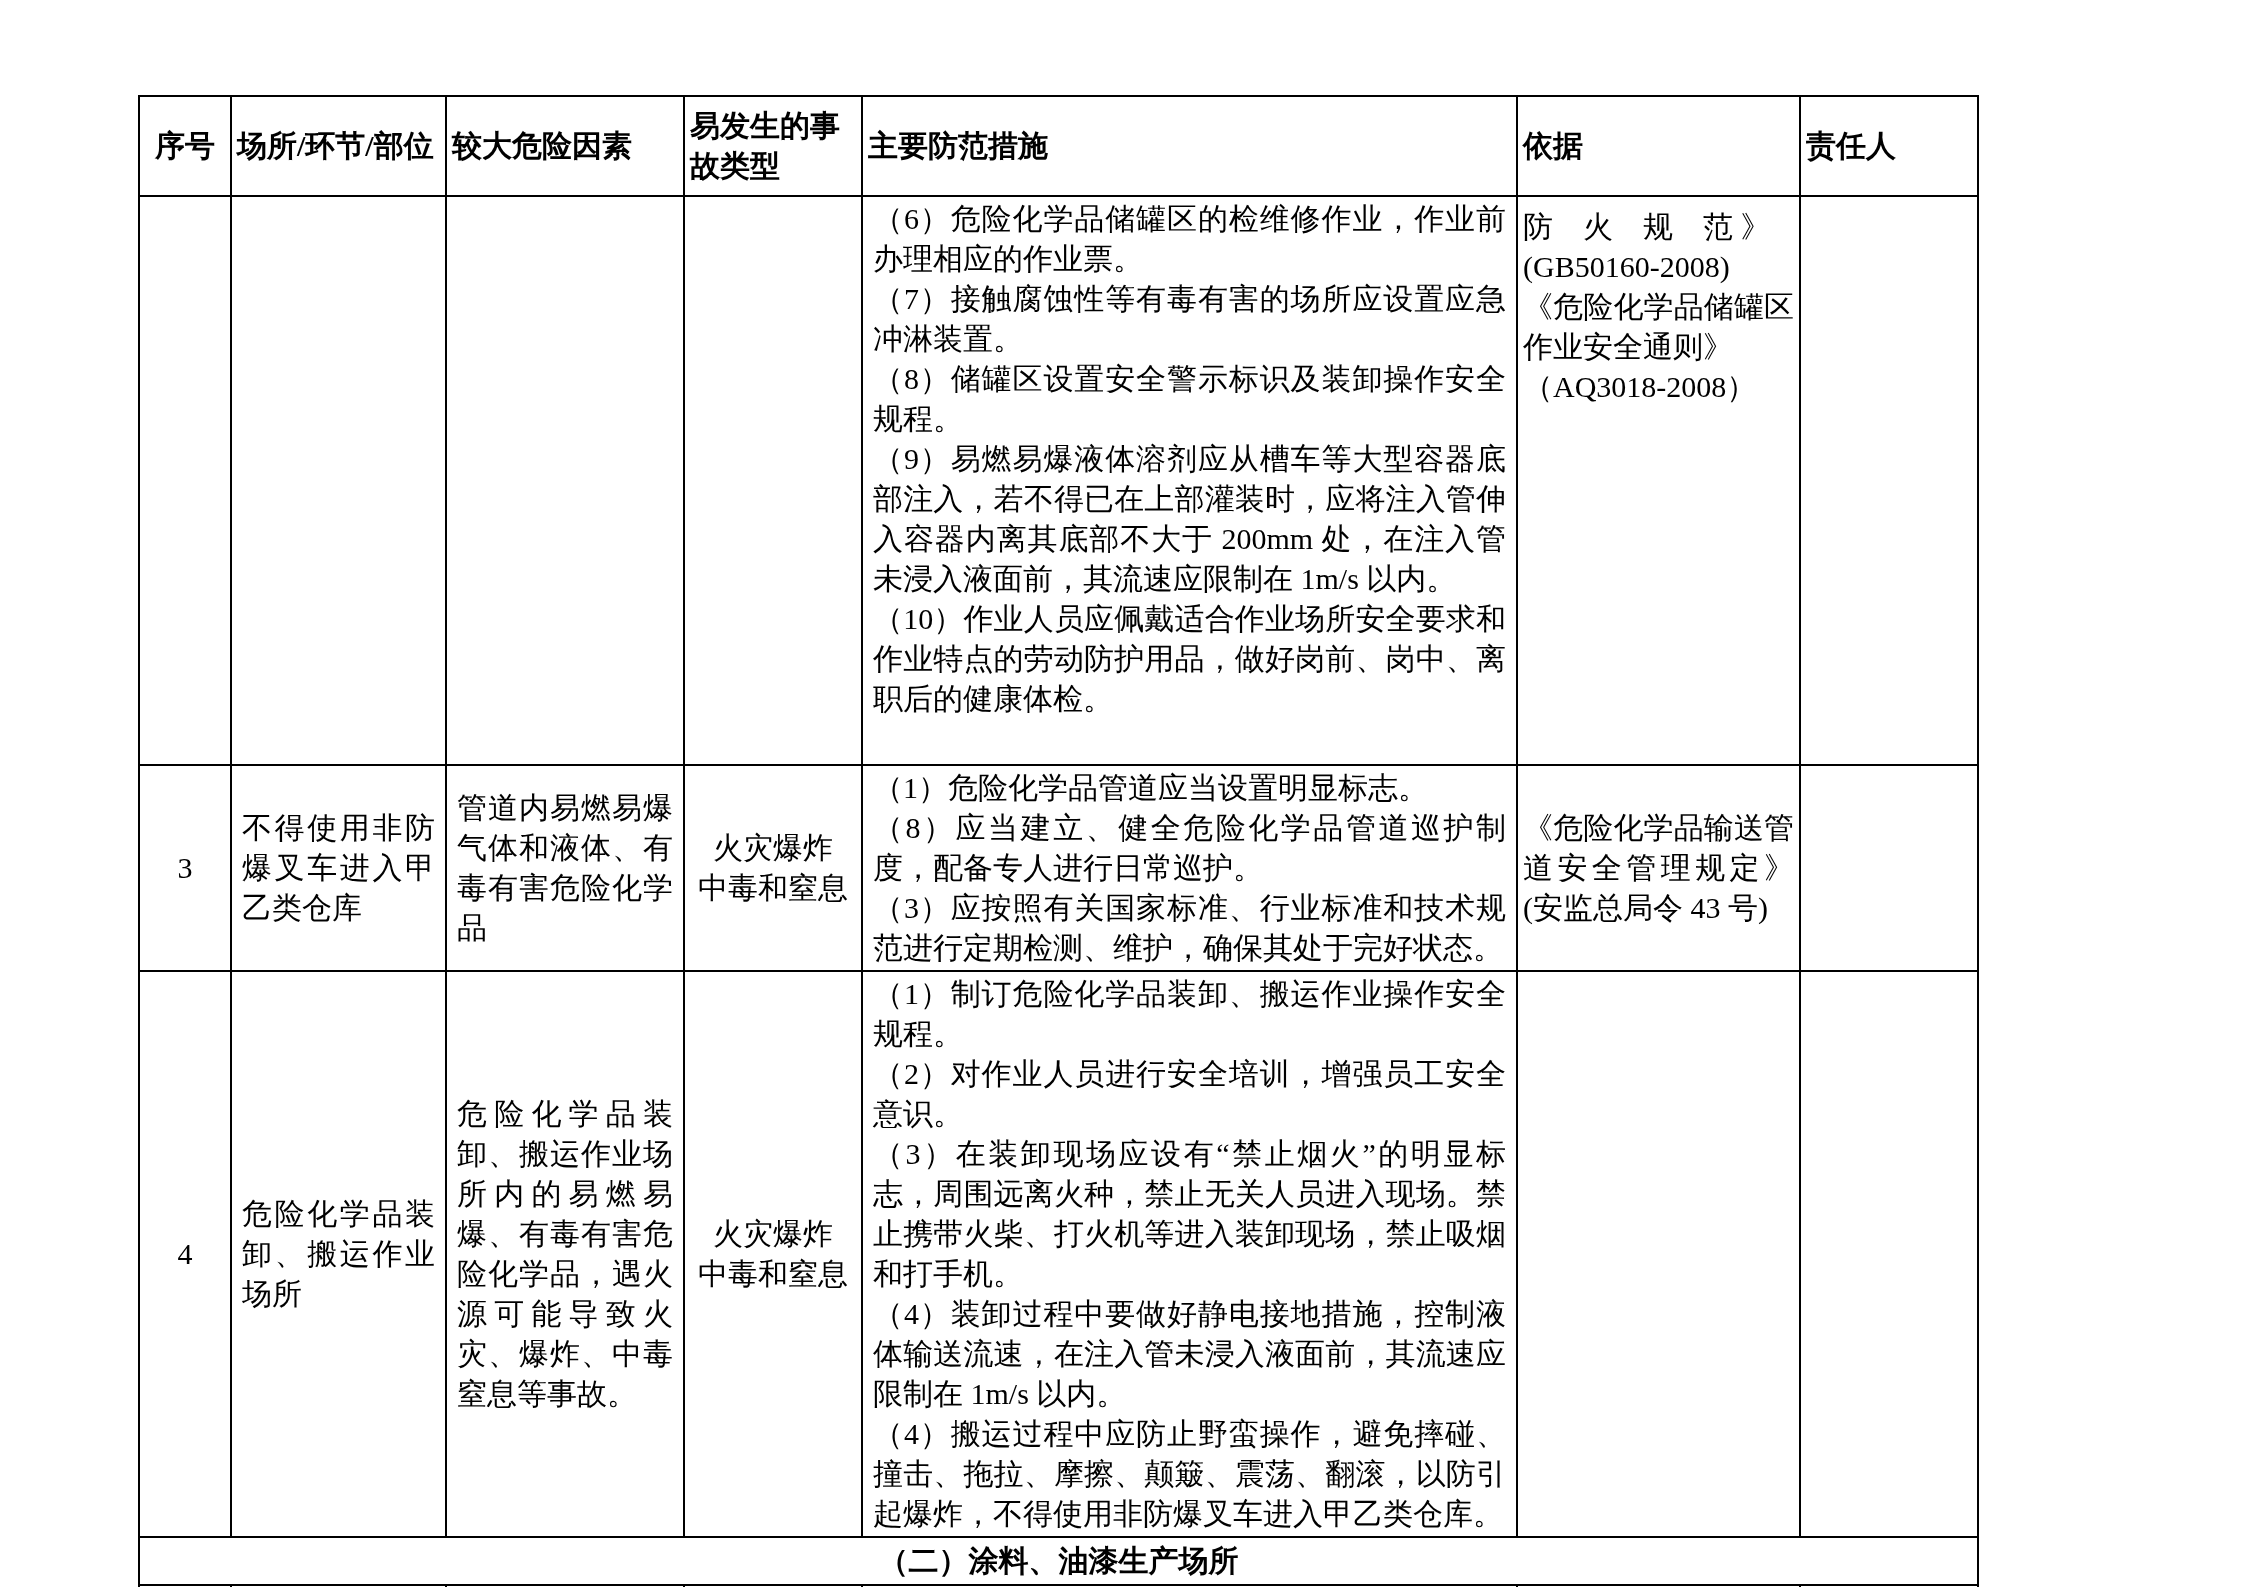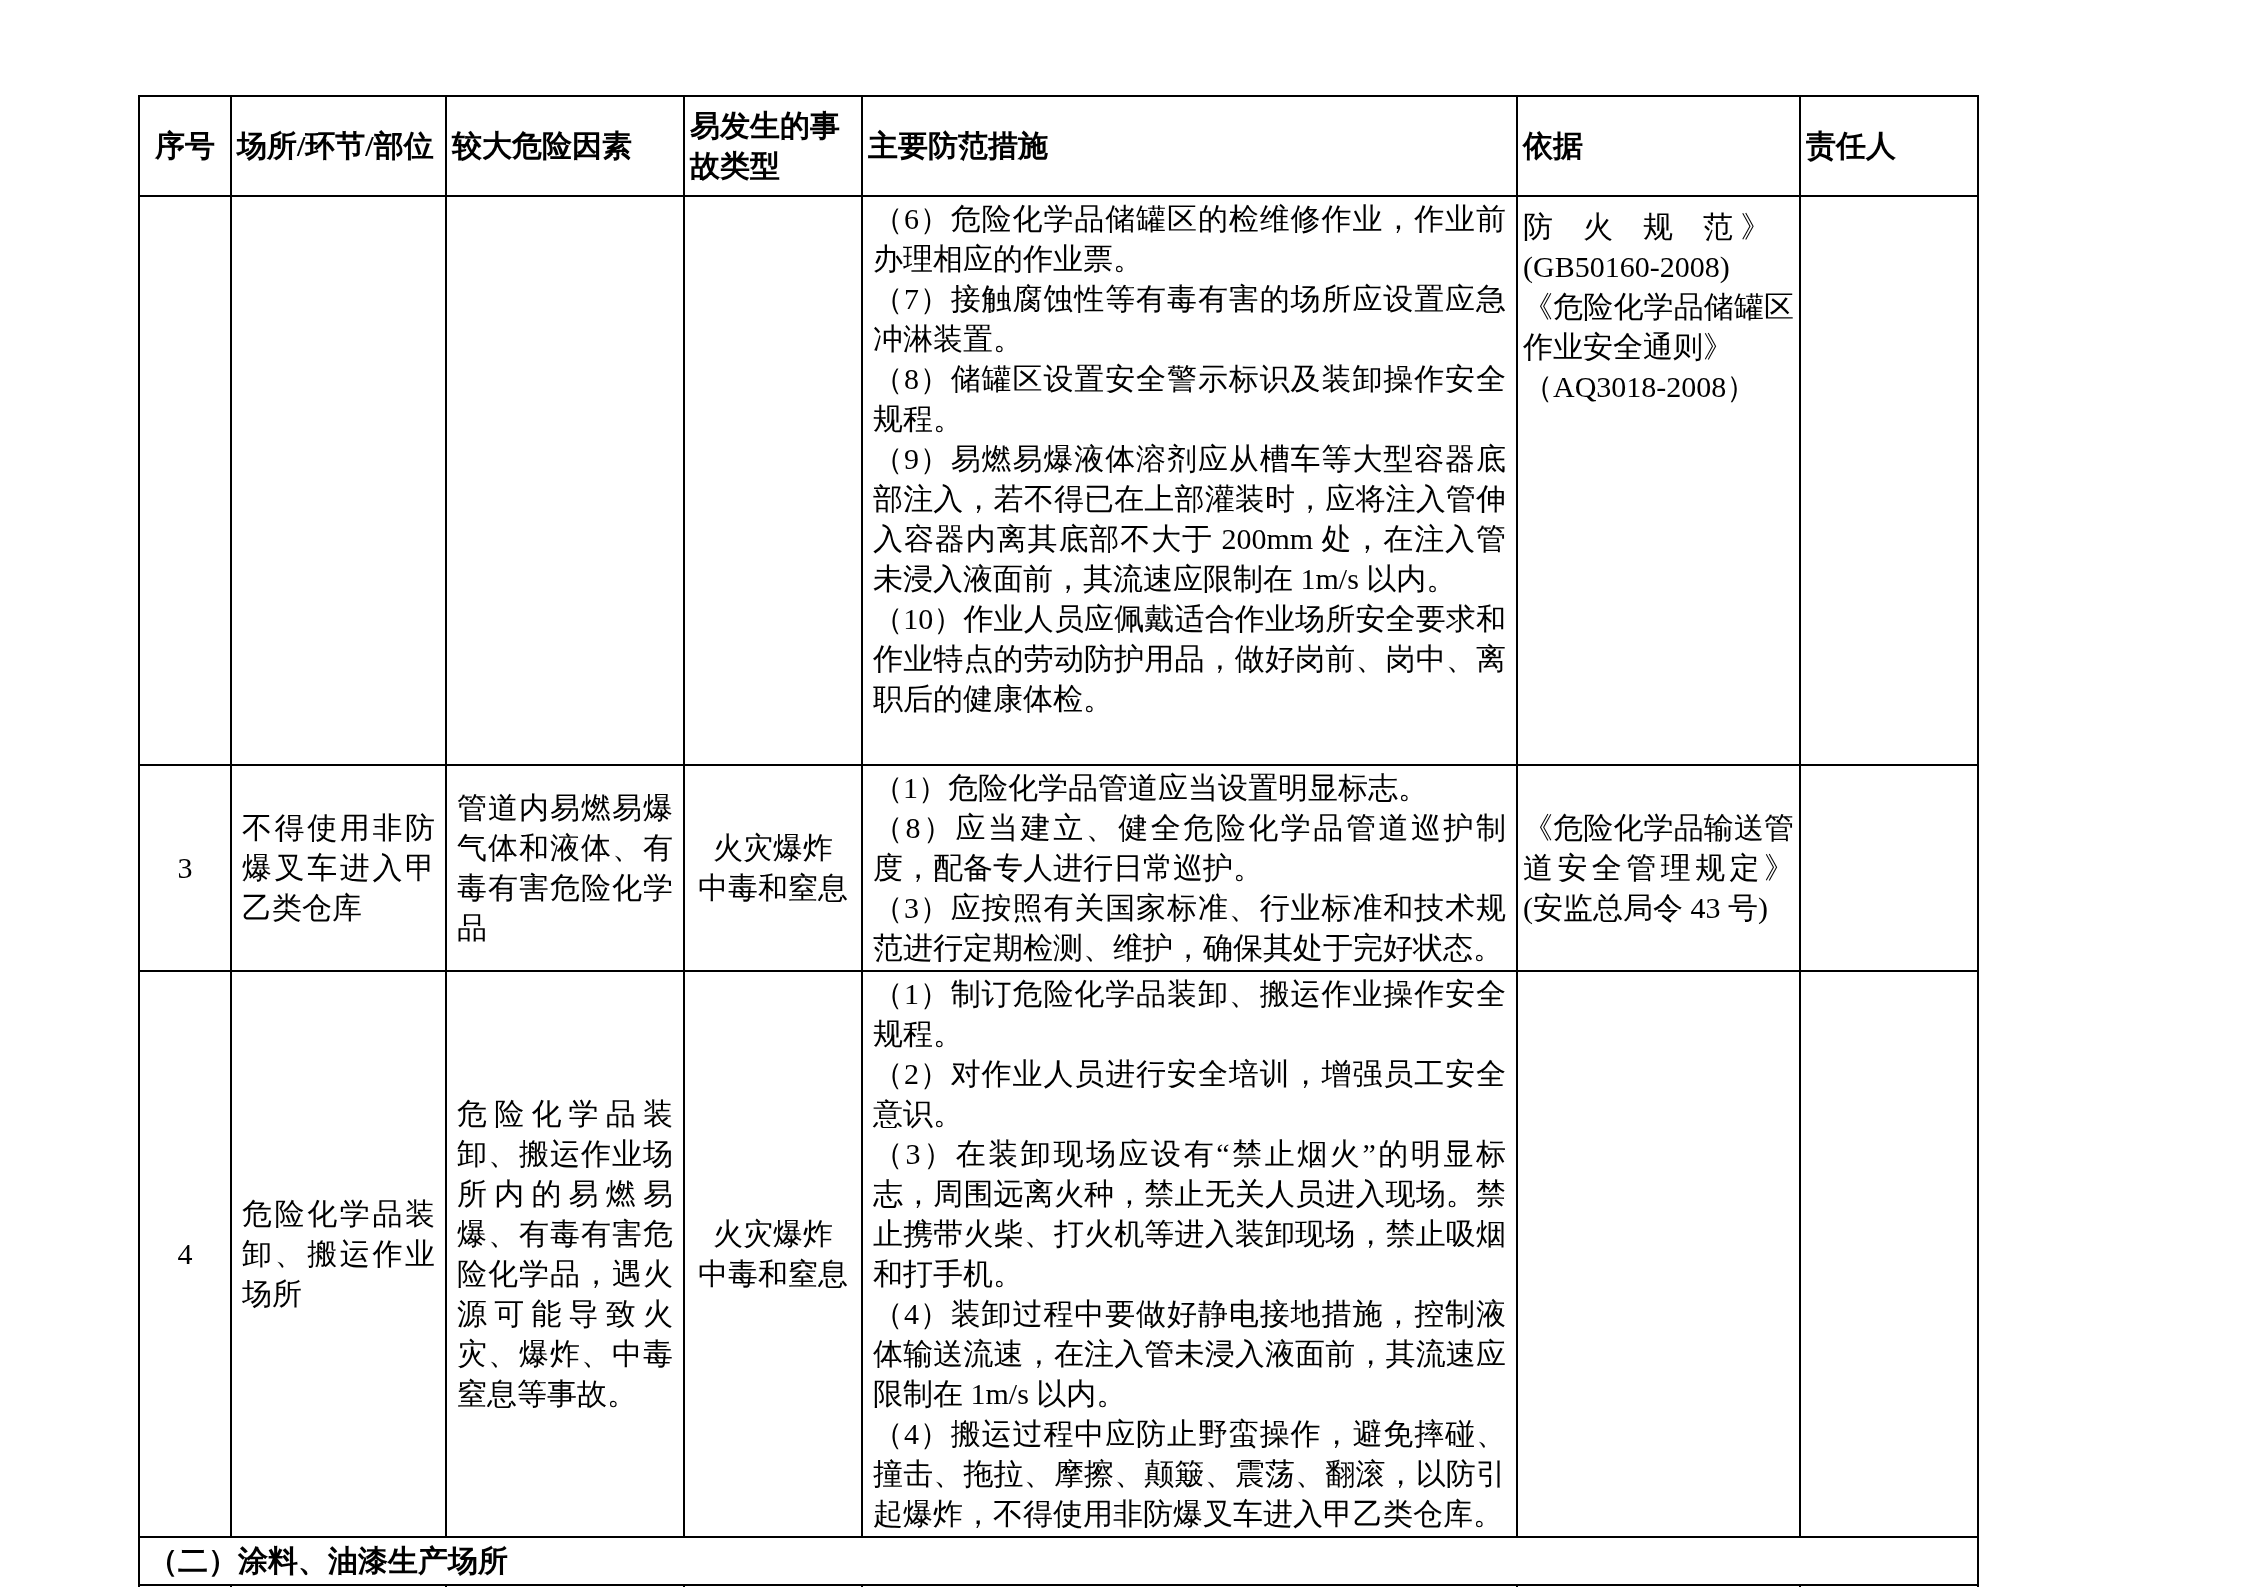--- a/index.html
+++ b/index.html
@@ -26,21 +26,21 @@
   td.loc{text-align:justify;vertical-align:middle;}
   td.haz{text-align:justify;vertical-align:middle;border-radius:25px;}
   td.typ{text-align:center;vertical-align:middle;white-space:pre-line;padding:0 6px;}
   td.mea{text-align:justify;vertical-align:top;white-space:pre-wrap;padding:2px 10px;}
   td.mea.mid{vertical-align:middle;}
   td.bas{text-align:justify;white-space:pre-wrap;padding:10px 5px;}
   td.bas.top{vertical-align:top;}
   td.bas.mid{vertical-align:middle;}
   td.resp{vertical-align:middle;}
   td.section{
-    font-weight:bold;text-align:left;padding:2px 8px;vertical-align:middle;
+    font-weight:bold;text-align:center;padding:2px 8px;vertical-align:middle;
   }
   tr.h-header{height:100px;}
   tr.h-rowA{height:569px;}
   tr.h-row3{height:206px;}
   tr.h-row4{height:461px;}
   tr.h-sect{height:48px;}
   tr.h-last{height:64px;}
 </style>
 </head>
 <body>

